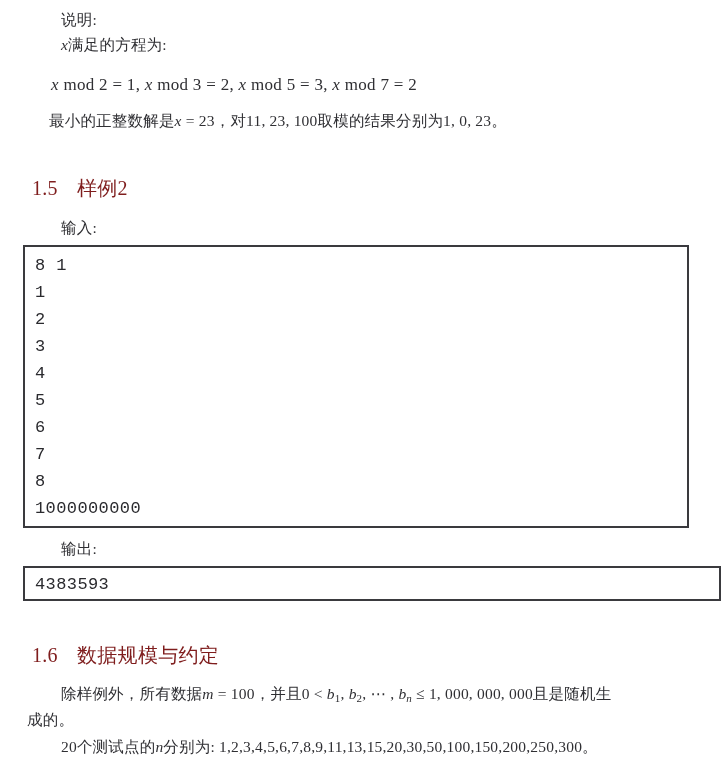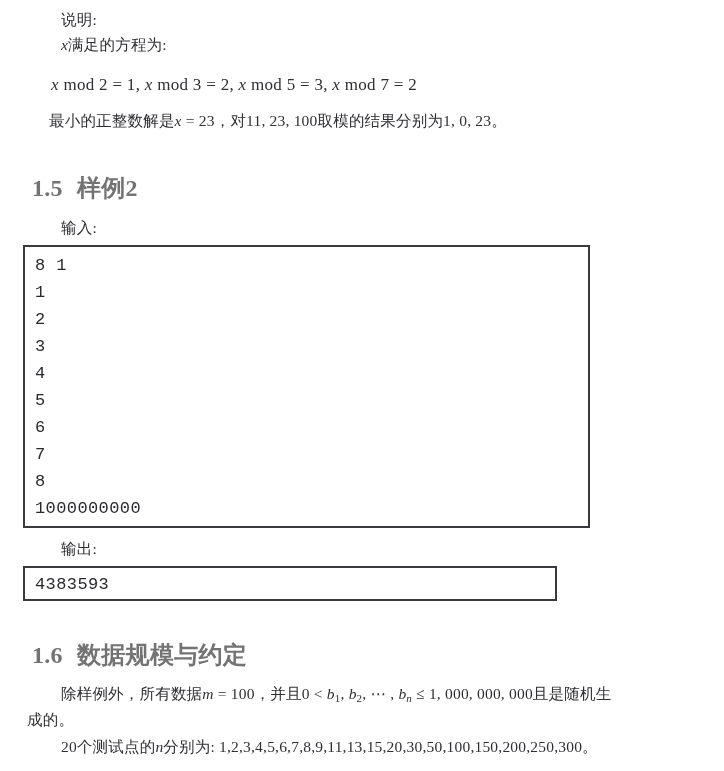--- a/index.html
+++ b/index.html
@@ -14,24 +14,24 @@
   .abs{position:absolute;}
   .body-line{font-size:15.5px;line-height:22px;letter-spacing:0.2px;white-space:nowrap;}
   .eq-line{font-size:17px;line-height:22px;letter-spacing:0.3px;}
   .seg-cjk{font-style:normal;}
   .seg-mr{font-style:normal;}
   .seg-mi{font-style:italic;}
   .seg-sub{font-size:11px;vertical-align:-3px;}
   .seg-subi{font-size:11px;vertical-align:-3px;font-style:italic;}
   .heading{
     display:flex;
-    font-weight:bold;
-    font-size:24px;
+    font-weight:normal;
+    font-size:20px;
     line-height:24px;
-    color:#737373;
+    color:#7f1d1d;
     letter-spacing:0.3px;
   }
   .heading .h-num{width:45px;flex:0 0 45px;}
   .codebox{
     box-sizing:border-box;
     border:2px solid #3a3a3e;
     background:#ffffff;
     font-family:"Liberation Mono", monospace;
     font-size:17px;
     color:#2a2a2e;
@@ -55,36 +55,36 @@
 
   <div class="abs body-line" style="left:49px;top:110px;"><span class="seg-cjk">最小的正整数解是</span><span class="seg-mi">x</span><span class="seg-mr"> = 23</span><span class="seg-cjk">，对</span><span class="seg-mr">11, 23, 100</span><span class="seg-cjk">取模的结果分别为</span><span class="seg-mr">1, 0, 23</span><span class="seg-cjk">。</span></div>
 
   <div class="abs heading" style="left:32px;top:176px;">
     <span class="h-num">1.5</span>
     <span class="h-title">样例2</span>
   </div>
 
   <div class="abs body-line" style="left:61px;top:217px;">输入:</div>
 
-  <div class="abs codebox" style="left:23px;top:245px;width:567px;height:283px;">
+  <div class="abs codebox" style="left:23px;top:245px;width:666px;height:283px;">
     <div class="code-line">8 1</div>
     <div class="code-line">1</div>
     <div class="code-line">2</div>
     <div class="code-line">3</div>
     <div class="code-line">4</div>
     <div class="code-line">5</div>
     <div class="code-line">6</div>
     <div class="code-line">7</div>
     <div class="code-line">8</div>
     <div class="code-line">1000000000</div>
   </div>
 
   <div class="abs body-line" style="left:61px;top:538px;">输出:</div>
 
-  <div class="abs codebox" style="left:23px;top:566px;width:534px;height:35px;font-family:Liberation Mono, monospace;">
+  <div class="abs codebox" style="left:23px;top:566px;width:698px;height:35px;font-family:Liberation Mono, monospace;">
     <div class="out-line">4383593</div>
   </div>
 
   <div class="abs heading" style="left:32px;top:643px;align-items:center;">
     <span class="h-num">1.6</span>
     <span class="h-title">数据规模与约定</span>
   </div>
 
   <div class="abs body-line" style="left:61px;top:683px;"><span class="seg-cjk">除样例外，所有数据</span><span class="seg-mi">m</span><span class="seg-mr"> = 100</span><span class="seg-cjk">，并且</span><span class="seg-mr">0 &lt; </span><span class="seg-mi">b</span><span class="seg-sub">1</span><span class="seg-mr">, </span><span class="seg-mi">b</span><span class="seg-sub">2</span><span class="seg-mr">, ⋯ , </span><span class="seg-mi">b</span><span class="seg-subi">n</span><span class="seg-mr"> ≤ 1, 000, 000, 000</span><span class="seg-cjk">且是随机生</span></div>
 

